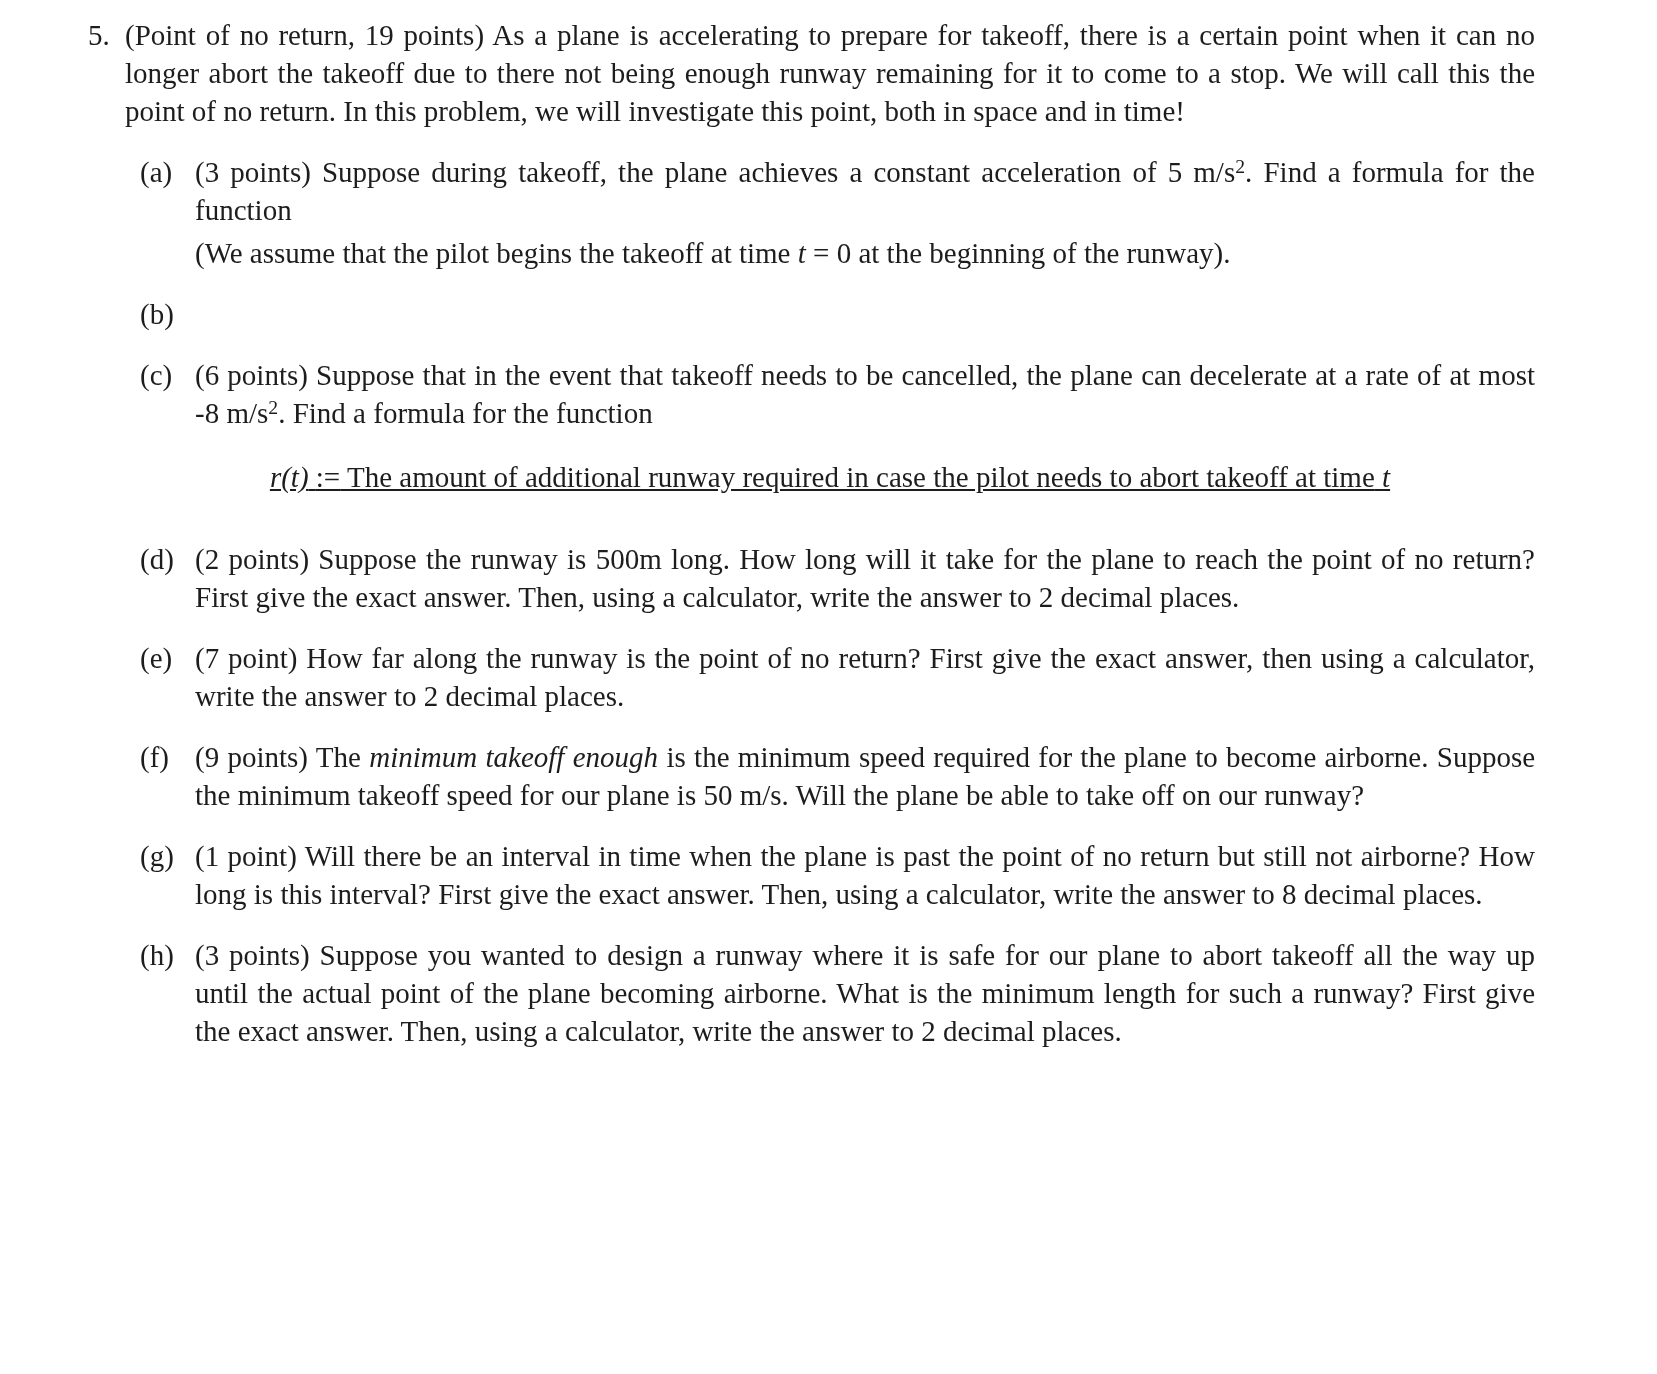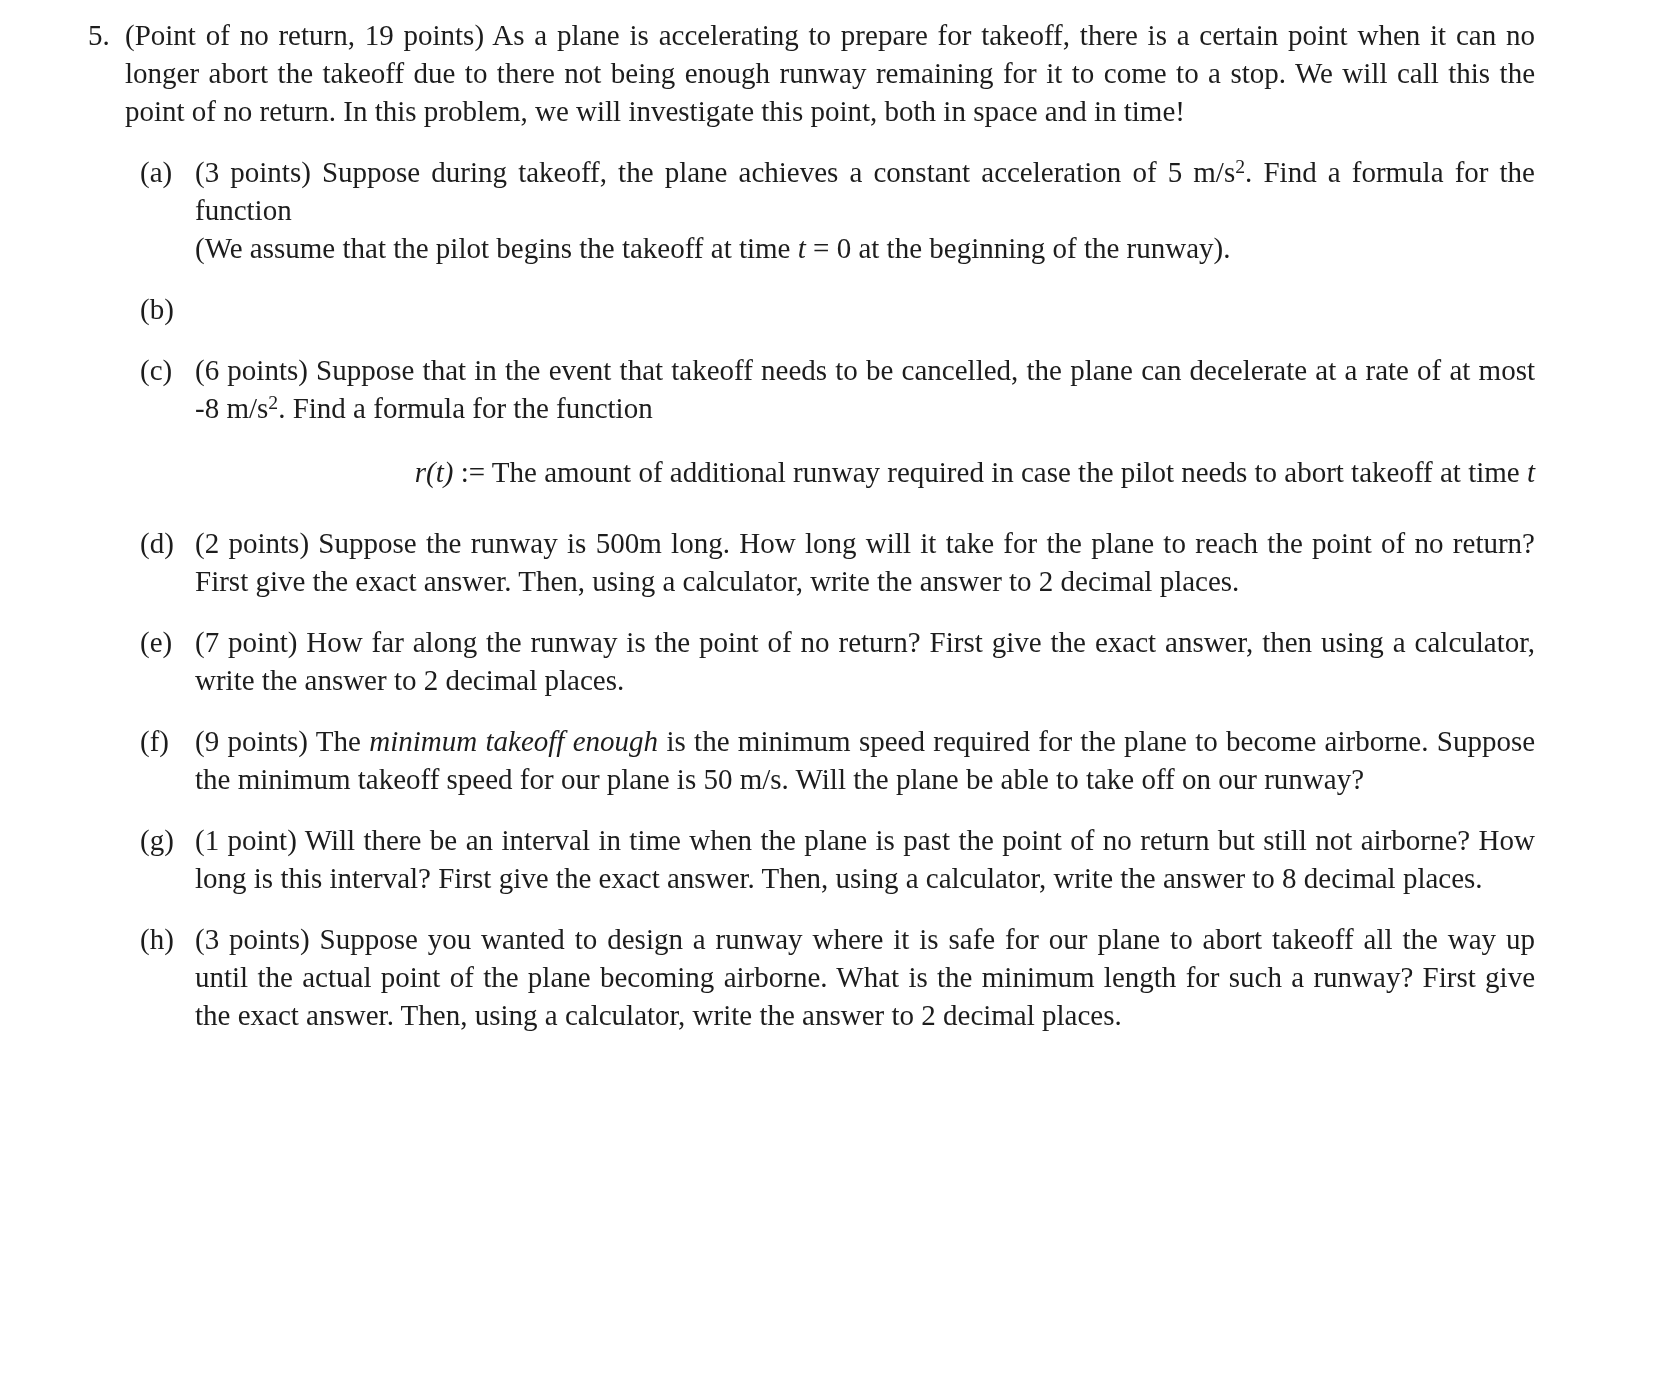--- a/index.html
+++ b/index.html
@@ -42,24 +42,25 @@
   .part-body {
     flex: 1;
     min-width: 0;
     text-align: justify;
   }
   .formula {
     text-align: center;
     margin: 21px 0;
   }
   .formula-wide {
-    text-align: right;
-    margin: 26px 0 10px -70px; 
+    text-align: center;
+    margin: 26px 0 21px -70px; 
+    text-decoration: underline;
   }
-  .note { text-align: justify; }
+  .note { margin-top: 5px; text-align: justify; }
   sup {
     font-size: 0.68em;
     line-height: 0;
     vertical-align: 0.45em;
   }
   i, .math { font-style: italic; }
 </style>
 </head>
 <body>
 

